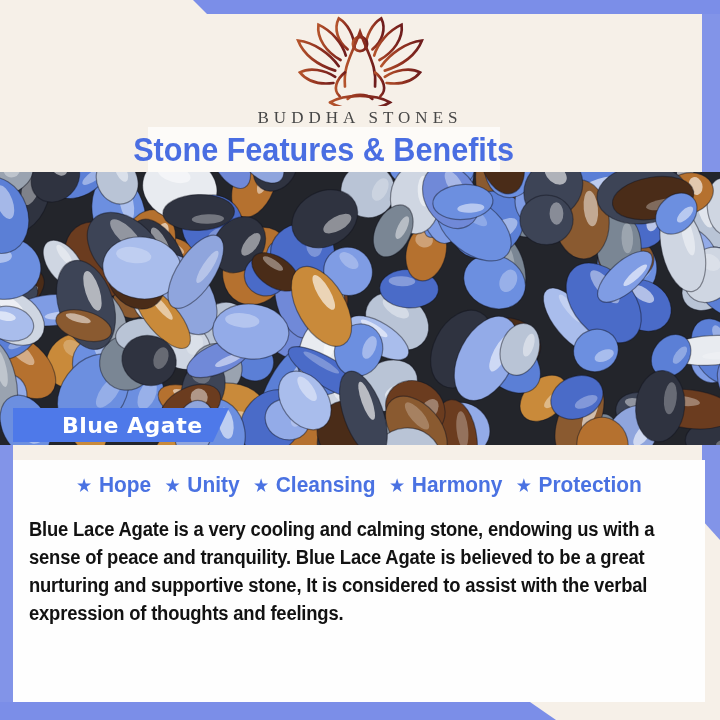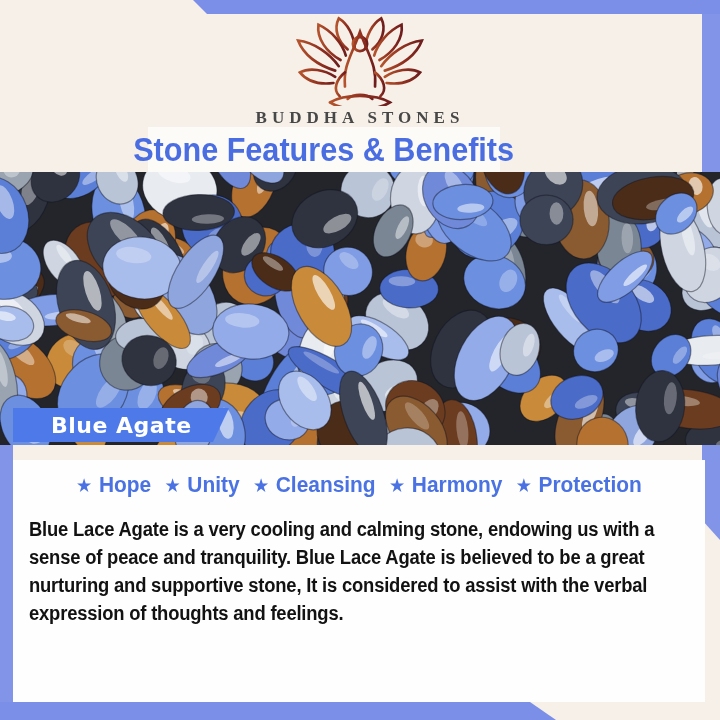--- a/index.html
+++ b/index.html
@@ -18,36 +18,36 @@
     clip-path:polygon(0 0,18px 0,18px 540px,0 520px);}
   .left-strip{position:absolute;left:0;top:172px;width:13px;height:548px;
     background:var(--frame-blue,#7b8ee8);opacity:.95;}
   .bottom-bar{position:absolute;left:0;top:702px;width:556px;height:18px;
     background:var(--frame-blue,#7b8ee8);
     clip-path:polygon(0 0,530px 0,556px 18px,0 18px);}
   
   .brand{position:absolute;left:0;top:14px;width:720px;text-align:center;}
   .brand svg{display:block;margin:0 auto;}
   .brand-name{margin-top:2px;font-family:"Liberation Serif",serif;
-    font-size:17px;letter-spacing:5px;color:#474747;font-weight:700;}
+    font-size:17px;letter-spacing:5px;color:#474747;font-weight:400;}
   
   .heading-band{position:absolute;left:148px;top:127px;width:352px;height:45px;
     background:#fdfbf8;display:flex;align-items:center;justify-content:center;}
   .heading-band .title{
     color:var(--heading-blue,#4a6ee2);font-size:34px;font-weight:800;
     white-space:nowrap;display:inline-block;transform:scaleX(.9);}
   
   .photo{position:absolute;left:0;top:172px;width:720px;height:273px;overflow:hidden;}
   
   .ribbon{position:absolute;left:13px;top:408px;width:216px;height:34px;
     background:var(--ribbon-blue,#4e79e9);
     clip-path:polygon(0 0,216px 0,200px 34px,0 34px);
     display:flex;align-items:center;}
   .ribbon .ribbon-label{color:#ffffff;font-family:"DejaVu Sans",sans-serif;
-    font-weight:700;font-size:22px;padding-left:38px;letter-spacing:.5px;}
+    font-weight:700;font-size:22px;padding-left:49px;letter-spacing:.5px;}
   
   .content-box{position:absolute;left:13px;top:460px;width:692px;height:242px;
     background:#fefefe;padding:12px 16px 0 16px;}
   .benefits{display:flex;justify-content:center;align-items:center;
     white-space:nowrap;transform:scaleX(.95);transform-origin:50% 50%;}
   .benefit{display:flex;align-items:center;margin:0 7px;
     color:var(--benefits-blue,#4a72e2);}
   .benefit .star{font-size:19px;margin-right:7px;line-height:1;}
   .benefit .blabel{font-size:22px;font-weight:700;}
   .desc{margin-top:17px;width:716px;transform:scaleX(.92);transform-origin:0 0;

